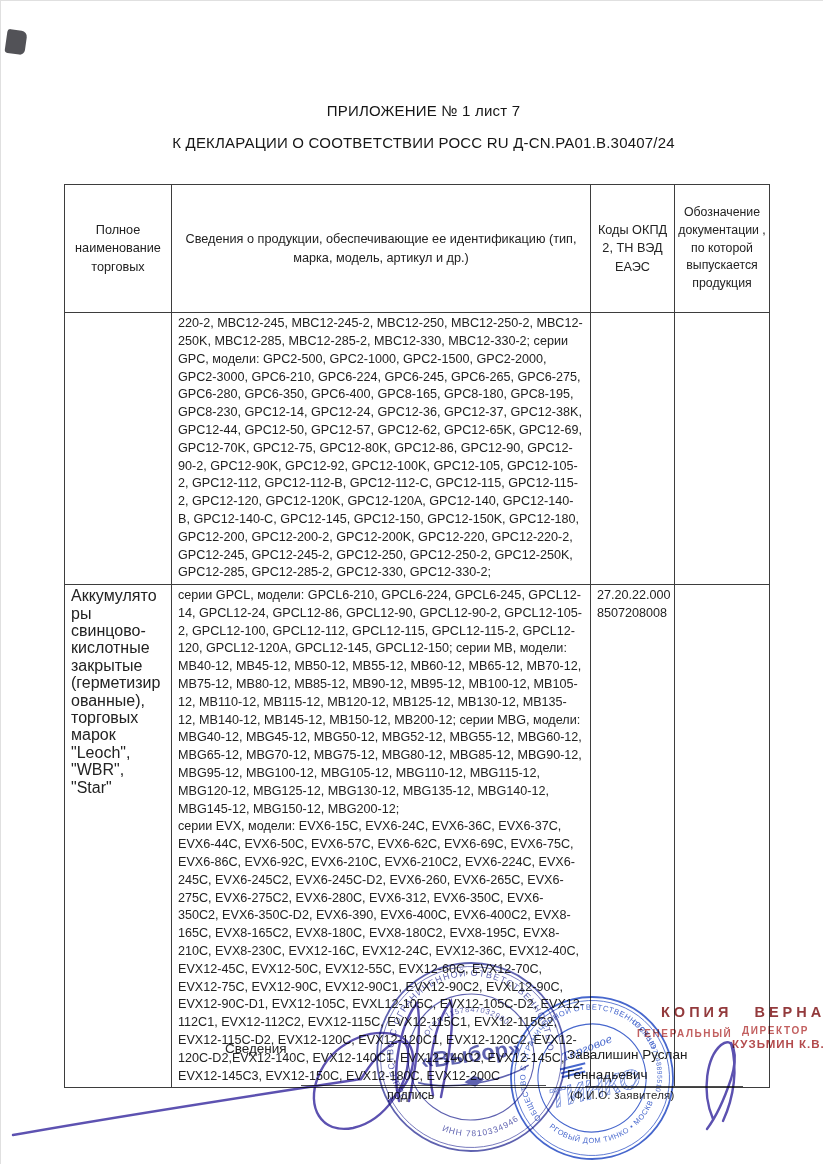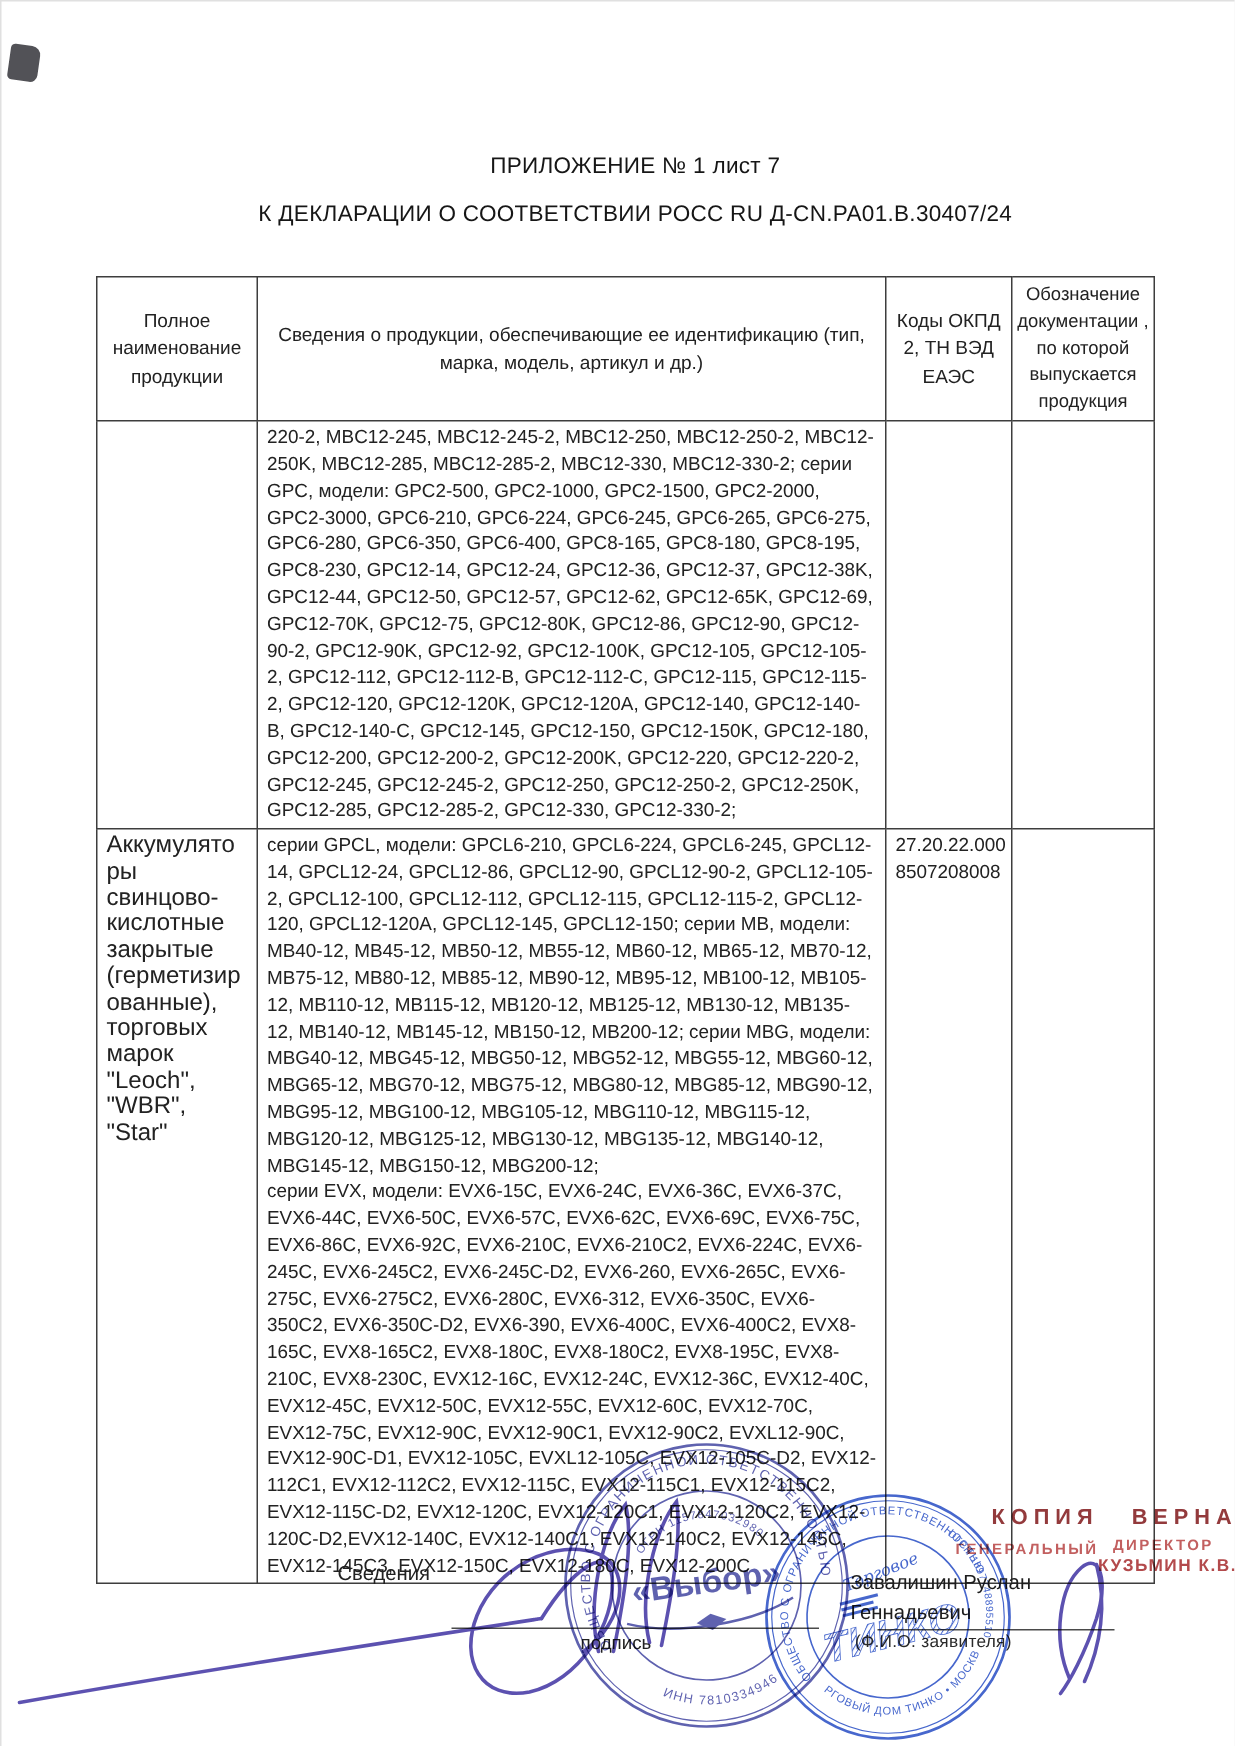--- a/index.html
+++ b/index.html
@@ -78,24 +78,24 @@
 
   <table class="doc">
     <colgroup>
       <col style="width:107px">
         <col style="width:419px">
         <col style="width:84px">
         <col style="width:95px">
     </colgroup>
     <tbody>
         <tr style="height:95px">
-      <th>Полное наименование продукции</th>
+      <th>Полное наименование торговых</th>
       <th>Сведения о продукции, обеспечивающие ее идентификацию (тип, марка, модель, артикул и др.)</th>
       <th>Коды ОКПД 2, ТН ВЭД ЕАЭС</th>
-      <th style="font-size:12.3px;padding:3px 3px">Обозначение документации , по которой выпускается продукция</th>
+      <th style="font-size:12.3px;padding:19px 3px">Обозначение документации , по которой выпускается продукция</th>
     </tr>
     <tr style="height:267px">
       <td class="cell-name"></td>
       <td class="cell-details">
         <p class="para">220-2, MBC12-245, MBC12-245-2, MBC12-250, MBC12-250-2, MBC12-250K, MBC12-285, MBC12-285-2, MBC12-330, MBC12-330-2; серии GPC, модели: GPC2-500, GPC2-1000, GPC2-1500, GPC2-2000, GPC2-3000, GPC6-210, GPC6-224, GPC6-245, GPC6-265, GPC6-275, GPC6-280, GPC6-350, GPC6-400, GPC8-165, GPC8-180, GPC8-195, GPC8-230, GPC12-14, GPC12-24, GPC12-36, GPC12-37, GPC12-38K, GPC12-44, GPC12-50, GPC12-57, GPC12-62, GPC12-65K, GPC12-69, GPC12-70K, GPC12-75, GPC12-80K, GPC12-86, GPC12-90, GPC12-90-2, GPC12-90K, GPC12-92, GPC12-100K, GPC12-105, GPC12-105-2, GPC12-112, GPC12-112-B, GPC12-112-C, GPC12-115, GPC12-115-2, GPC12-120, GPC12-120K, GPC12-120A, GPC12-140, GPC12-140-B, GPC12-140-C, GPC12-145, GPC12-150, GPC12-150K, GPC12-180, GPC12-200, GPC12-200-2, GPC12-200K, GPC12-220, GPC12-220-2, GPC12-245, GPC12-245-2, GPC12-250, GPC12-250-2, GPC12-250K, GPC12-285, GPC12-285-2, GPC12-330, GPC12-330-2;</p>
       </td>
       <td class="cell-codes"></td>
       <td></td>
     </tr>
     <tr style="height:474px">

